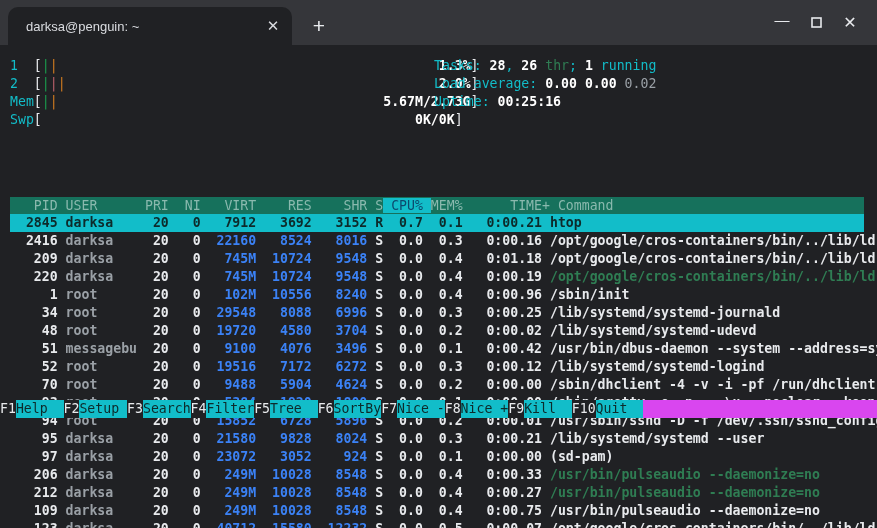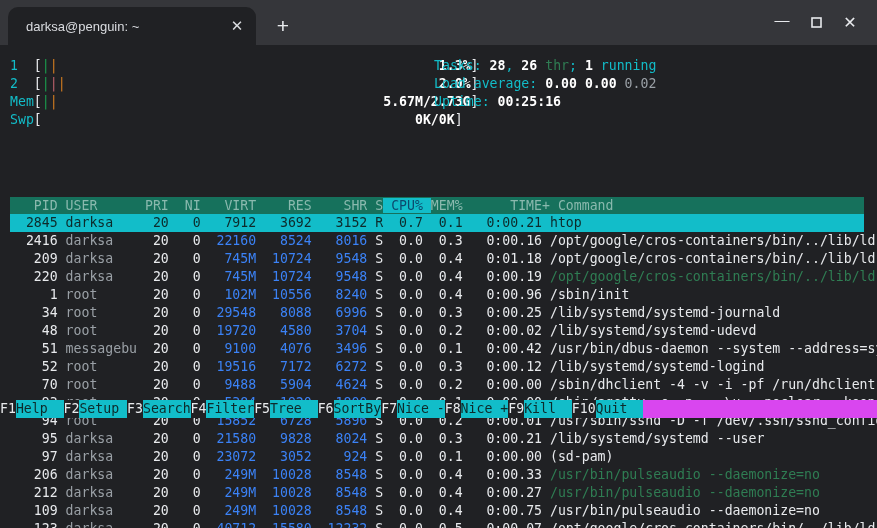--- a/index.html
+++ b/index.html
@@ -14,21 +14,21 @@
   #titlebar {
     height: 45px;
     background: #35363a;
     display: flex;
     align-items: flex-end;
     position: relative;
   }
   #tabstrip { display: flex; align-items: flex-end; height: 100%; padding-left: 8px; }
   .tab {
     display: flex; align-items: center;
-    height: 38px; width: 248px;
+    height: 38px; width: 284px;
     background: #202124;
     border-radius: 10px 10px 0 0;
     padding: 0 6px 0 18px;
     position: relative;
   }
   .tab-title {
     flex: 1;
     color: #dadce0;
     font-family: "Liberation Sans", sans-serif;
     font-size: 13px;
@@ -98,21 +98,21 @@
     width: 854px; height: 17px;
     background: #16715c;
     white-space: pre;
     color: #8ab9ae;
     overflow: hidden;
   }
   #colhdr .sortcol { background: #12bdc9; color: #0c4a6e; margin-top: 40px; }
 
   
   #proclist { position: absolute; left: 10px; top: 169px; width: 867px; }
-  .prow { height: 18px; white-space: pre; overflow: hidden; }
+  .prow { height: 18px; white-space: pre; overflow: hidden; font-weight: bold; }
   .prow.selected { background: #12bdc9; width: 854px; }
   .prow.selected span { color: #0d2b2b !important; }
 
   
   #fbar {
     position: absolute; left: 0; bottom: 8px;
     width: 877px; height: 18px;
     display: flex; align-items: flex-end;
     white-space: pre;
     background: #d946ef;

